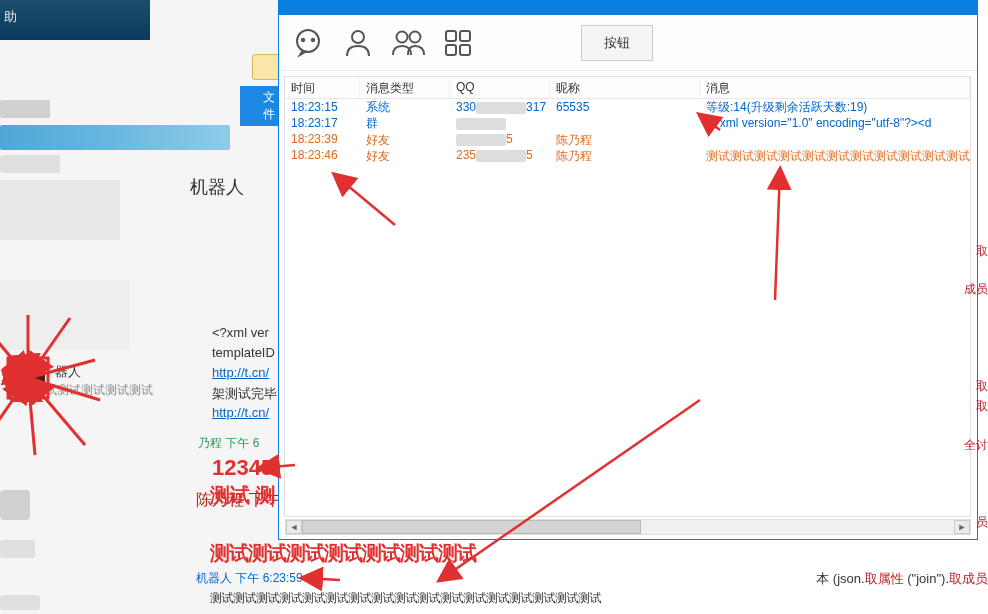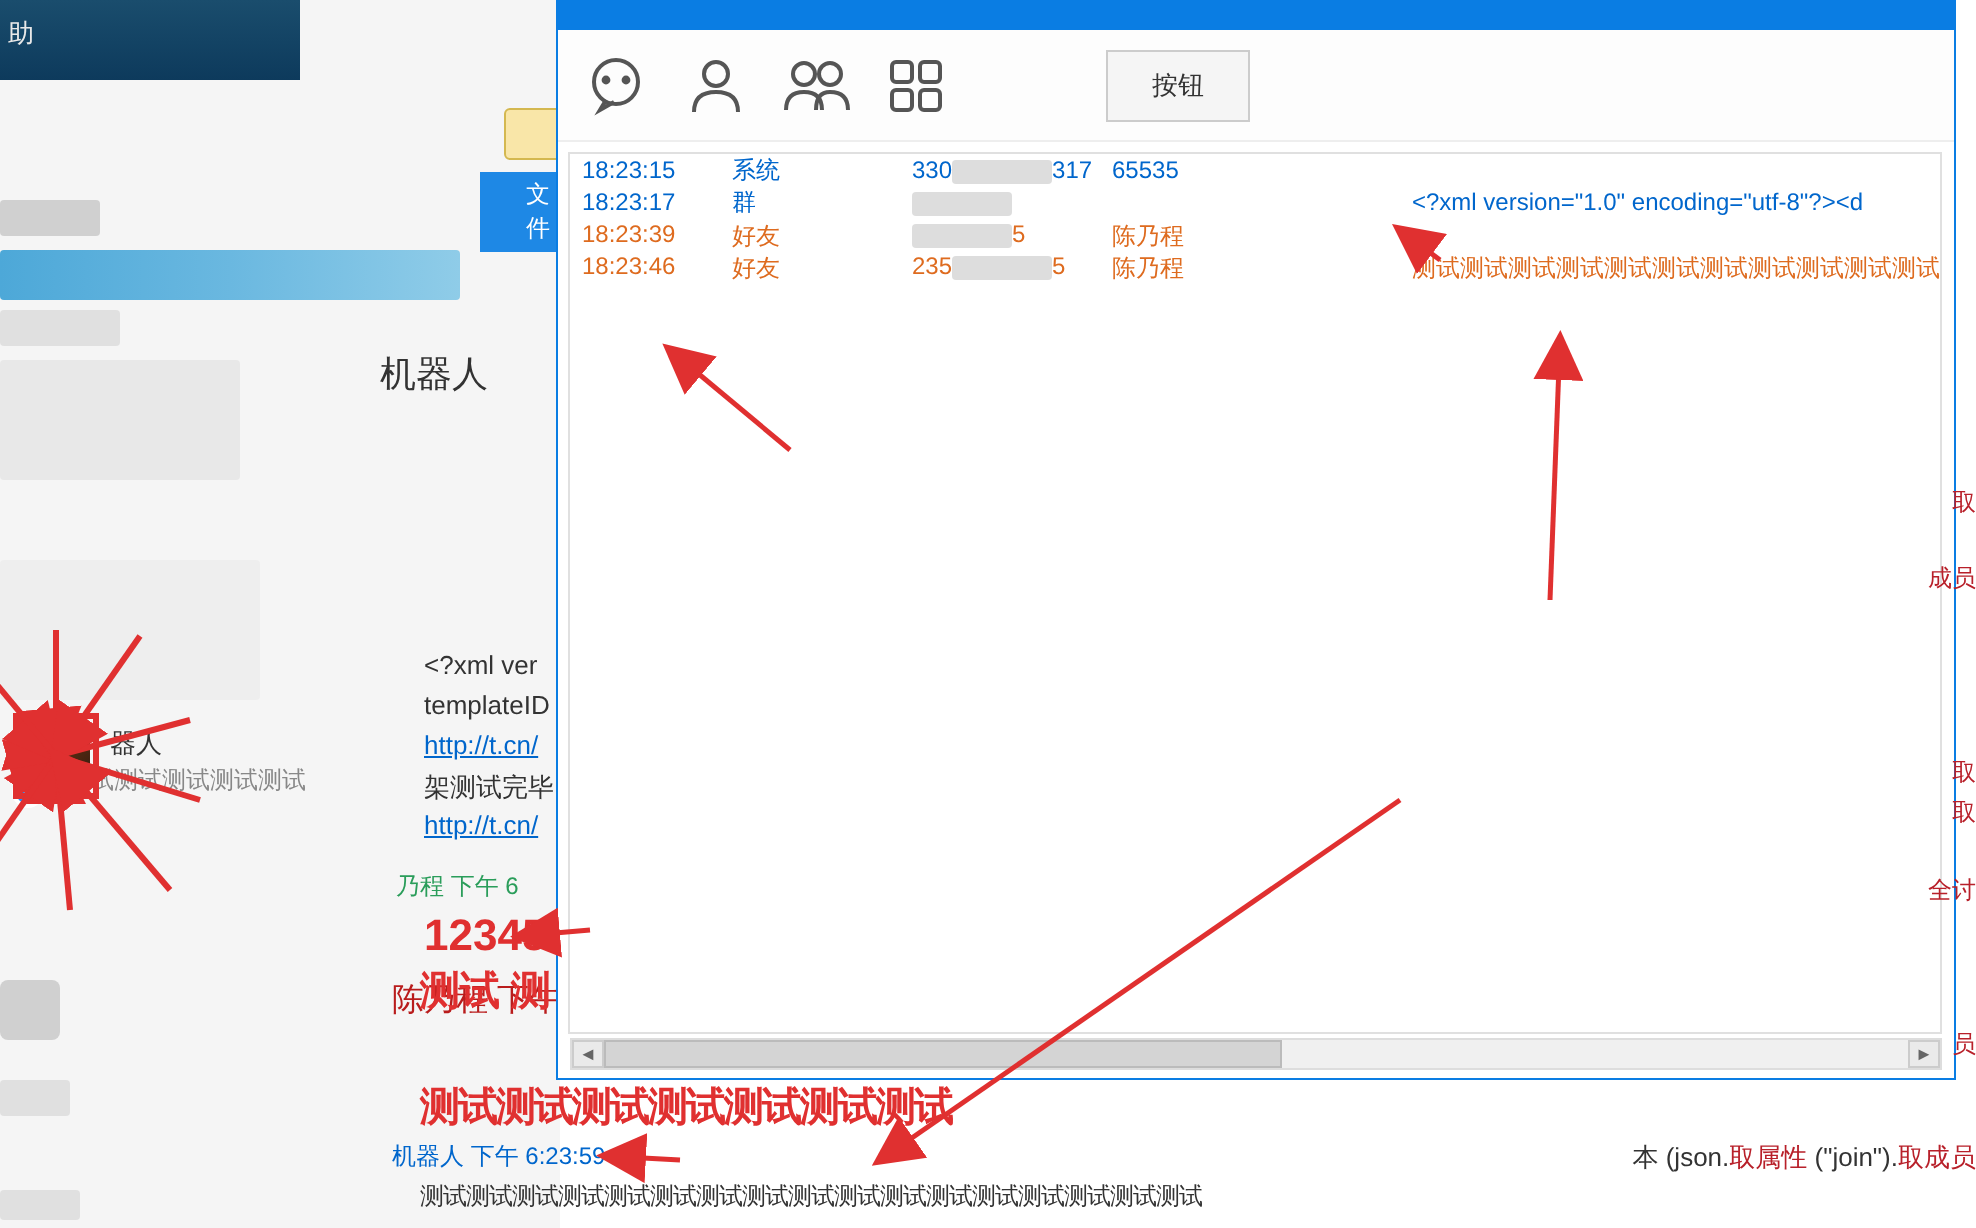--- a/index.html
+++ b/index.html
@@ -47,21 +47,21 @@
   .file-tab-wrap { position: absolute; left: 240px; top: 50px; width: 50px; height: 50px; }
   .file-icon { width: 30px; height: 26px; background: #f9e6a8; border: 1px solid #d4b850; border-radius: 3px; margin-left: 12px; margin-top: 4px; }
   .file-tab { background: #1e88e5; color: #fff; padding: 3px 23px; font-size: 12px; margin-top: 6px; text-align: center; }
   
   
   .main-window { position: absolute; left: 278px; top: 0; width: 700px; height: 540px; background: #fff; border: 1px solid #0a7de3; }
   .titlebar { height: 14px; background: #0a7de3; color: #fff; padding: 0 8px; font-size: 11px; line-height: 14px; }
   .toolbar { height: 56px; background: #fdfdfd; display: flex; align-items: center; padding: 0 10px; gap: 12px; border-bottom: 1px solid #eee; }
   .tool-icon { width: 38px; height: 38px; display: flex; align-items: center; justify-content: center; cursor: pointer; }
   .tool-icon svg { stroke: #555; fill: none; stroke-width: 2; }
-  .tool-btn { margin-left: 64px; padding: 8px 22px; background: #f5f5f5; border: 1px solid #ccc; cursor: pointer; font-size: 13px; color: #333; }
+  .tool-btn { margin-left: 92px; padding: 8px 22px; background: #f5f5f5; border: 1px solid #ccc; cursor: pointer; font-size: 13px; color: #333; }
   
   .grid-area { position: absolute; left: 5px; right: 6px; top: 75px; bottom: 22px; border: 1px solid #e0e0e0; background: #fff; overflow: hidden; }
   .grid-header { display: flex; height: 22px; border-bottom: 1px solid #e8e8e8; background: #fdfdfd; }
   .grid-header div { padding: 3px 6px; font-size: 12px; color: #333; border-right: 1px solid #f0f0f0; }
   .col-time { width: 75px; }
   .col-type { width: 90px; }
   .col-qq { width: 100px; }
   .col-nick { width: 150px; }
   .col-msg { flex: 1; }
   
@@ -168,26 +168,34 @@
           <rect x="3" y="3" width="10" height="10" rx="2"></rect>
           <rect x="17" y="3" width="10" height="10" rx="2"></rect>
           <rect x="3" y="17" width="10" height="10" rx="2"></rect>
           <rect x="17" y="17" width="10" height="10" rx="2"></rect>
         </svg>
     </div>
     <button class="tool-btn">按钮</button>
   </div>
 
   <div class="grid-area">
+    <div class="grid-header">
+      <div class="col-time">时间</div>
+      <div class="col-type">消息类型</div>
+      <div class="col-qq">QQ</div>
+      <div class="col-nick">昵称</div>
+      <div class="col-msg">消息</div>
+    </div>
     <div class="grid-body" id="grid-body">
         <div class="grid-row row-blue">
           <div class="col-time">18:23:15</div>
           <div class="col-type">系统</div>
           <div class="col-qq">330<span class="qq-blur"></span>317</div>
           <div class="col-nick">65535</div>
+          <div class="col-msg">等级:14(升级剩余活跃天数:19)</div>
         </div>
         <div class="grid-row row-blue">
           <div class="col-time">18:23:17</div>
           <div class="col-type">群</div>
           <div class="col-qq"><span class="qq-blur"></span></div>
           <div class="col-nick"></div>
           <div class="col-msg">&lt;?xml version="1.0" encoding="utf-8"?&gt;&lt;d</div>
         </div>
         <div class="grid-row row-orange">
           <div class="col-time">18:23:39</div>

